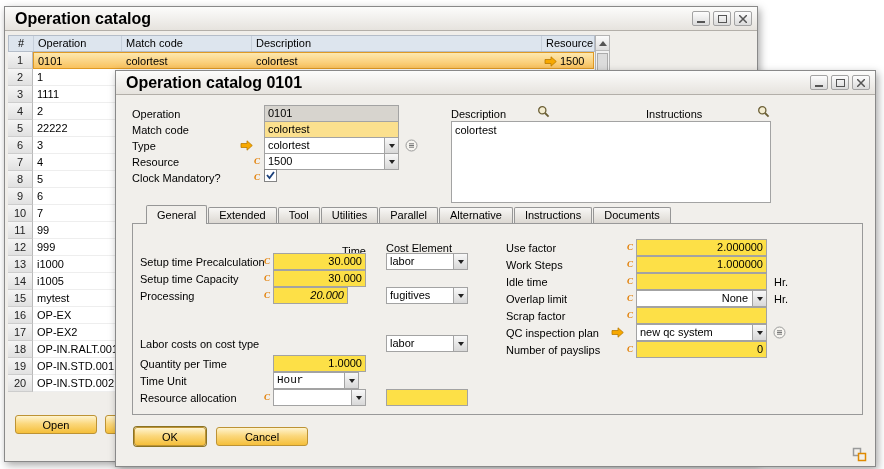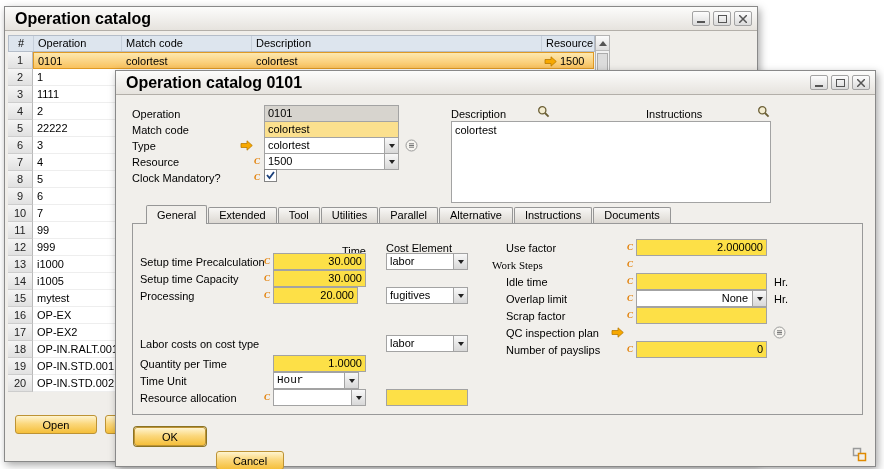--- a/index.html
+++ b/index.html
@@ -320,21 +320,21 @@
         <span class="tri"></span>
       </span>
   </div>
 
   <span class="lbl" style="left:24px;top:202px;">Setup time Capacity</span>
   <span class="cmark" style="left:148px;top:202px;">C</span>
   <div class="field num" style="left:157px;top:199px;width:93px;">30.000</div>
 
   <span class="lbl" style="left:24px;top:219px;">Processing</span>
   <span class="cmark" style="left:148px;top:219px;">C</span>
-  <div class="field num" style="left:157px;top:216px;width:85px;">20.000</div>
+  <div class="field num" style="left:157px;top:216px;width:75px;font-style:italic;">20.000</div>
   <div class="dd" style="left:270px;top:216px;width:82px;">
     <span class="dd-val">fugitives</span>
     <span class="dd-btn">
         <span class="tri"></span>
       </span>
   </div>
 
   <span class="lbl" style="left:24px;top:267px;">Labor costs on cost type</span>
   <div class="dd" style="left:270px;top:264px;width:82px;">
     <span class="dd-val">labor</span>
@@ -361,22 +361,23 @@
     <span class="dd-btn">
         <span class="tri"></span>
       </span>
   </div>
   <div class="field" style="left:270px;top:318px;width:82px;"></div>
 
   <span class="lbl" style="left:390px;top:171px;">Use factor</span>
   <span class="cmark" style="left:511px;top:171px;">C</span>
   <div class="field num" style="left:520px;top:168px;width:131px;">2.000000</div>
 
-  <span class="lbl" style="left:376px;top:188px;font-family:Liberation Serif, serif;">Work Steps</span>
+  <span class="lbl" style="left:390px;top:188px;">Work Steps</span>
   <span class="cmark" style="left:511px;top:188px;">C</span>
+  <div class="field num" style="left:520px;top:185px;width:131px;">1.000000</div>
 
   <span class="lbl" style="left:390px;top:205px;">Idle time</span>
   <span class="cmark" style="left:511px;top:205px;">C</span>
   <div class="field" style="left:520px;top:202px;width:131px;"></div>
   <span class="lbl" style="left:658px;top:205px;">Hr.</span>
 
   <span class="lbl" style="left:390px;top:222px;">Overlap limit</span>
   <span class="cmark" style="left:511px;top:222px;">C</span>
   <div class="dd right" style="left:520px;top:219px;width:131px;">
     <span class="dd-val">None</span>
@@ -387,32 +388,38 @@
   <span class="lbl" style="left:658px;top:222px;">Hr.</span>
 
   <span class="lbl" style="left:390px;top:239px;">Scrap factor</span>
   <span class="cmark" style="left:511px;top:239px;">C</span>
   <div class="field" style="left:520px;top:236px;width:131px;"></div>
 
   <span class="lbl" style="left:390px;top:256px;">QC inspection plan</span>
   <span class="icon" style="left:495px;top:256px;"><svg width="13" height="11">
         <path d="M1 3.5 H7 V0.8 L12.3 5.5 L7 10.2 V7.5 H1 Z" fill="#f7a800" stroke="#b97a00" stroke-width="0.8"></path>
       </svg></span>
+  <div class="dd" style="left:520px;top:253px;width:131px;">
+    <span class="dd-val">new qc system</span>
+    <span class="dd-btn">
+        <span class="tri"></span>
+      </span>
+  </div>
   <span class="icon" style="left:657px;top:255px;"><svg width="13" height="13">
         <circle cx="6.5" cy="6.5" r="5.5" fill="#f7f5f0" stroke="#9a9a9a"></circle>
         <line x1="4" y1="4.8" x2="9" y2="4.8" stroke="#777"></line>
         <line x1="4" y1="6.5" x2="9" y2="6.5" stroke="#777"></line>
         <line x1="4" y1="8.2" x2="9" y2="8.2" stroke="#777"></line>
       </svg></span>
 
   <span class="lbl" style="left:390px;top:273px;">Number of payslips</span>
   <span class="cmark" style="left:511px;top:273px;">C</span>
   <div class="field num" style="left:520px;top:270px;width:131px;">0</div>
 
   <div class="gold-btn" style="left:18px;top:356px;width:72px;box-shadow:0 0 0 1px #8a7324;">OK</div>
-  <div class="gold-btn" style="left:100px;top:356px;width:68px;margin-top:24px;">Cancel</div>
+  <div class="gold-btn" style="left:100px;top:356px;width:92px;">Cancel</div>
   <span class="icon" style="left:736px;top:376px;">
     <svg width="15" height="15">
         <rect x="1.5" y="1.5" width="7" height="7" fill="none" stroke="#9a9a9a" stroke-width="1.5"></rect>
         <rect x="6.5" y="6.5" width="7" height="7" fill="#f1efeb" stroke="#e08a00" stroke-width="1.5"></rect>
       </svg>
   </span>
 </div>
 
 </body></html>

